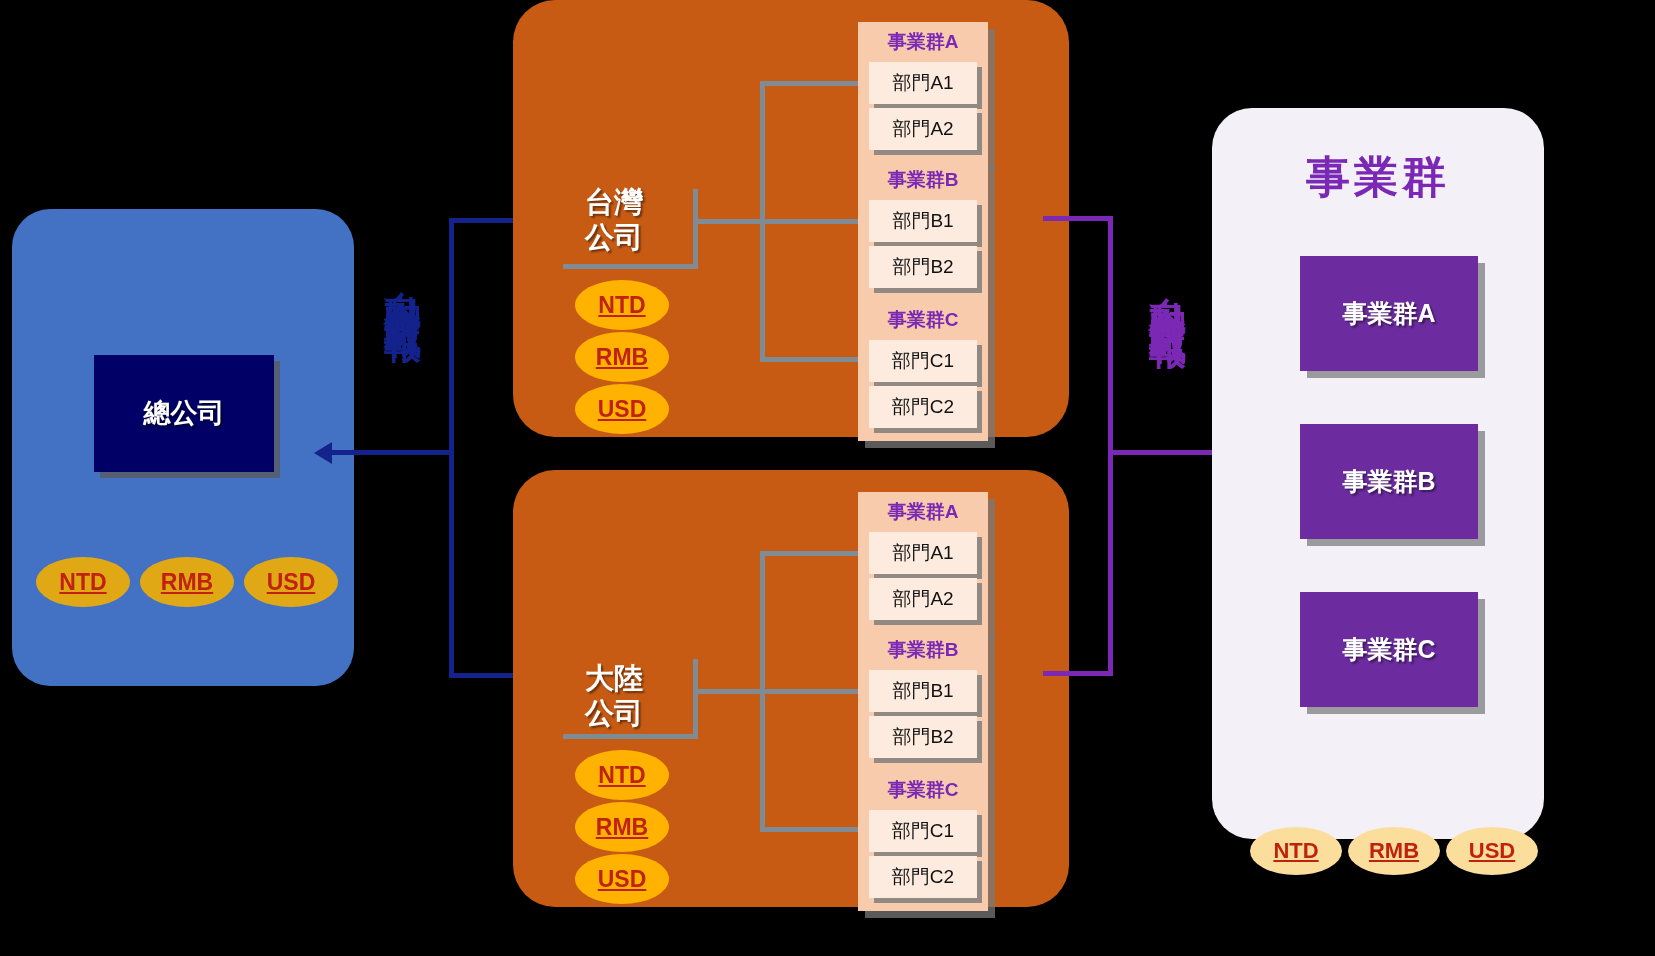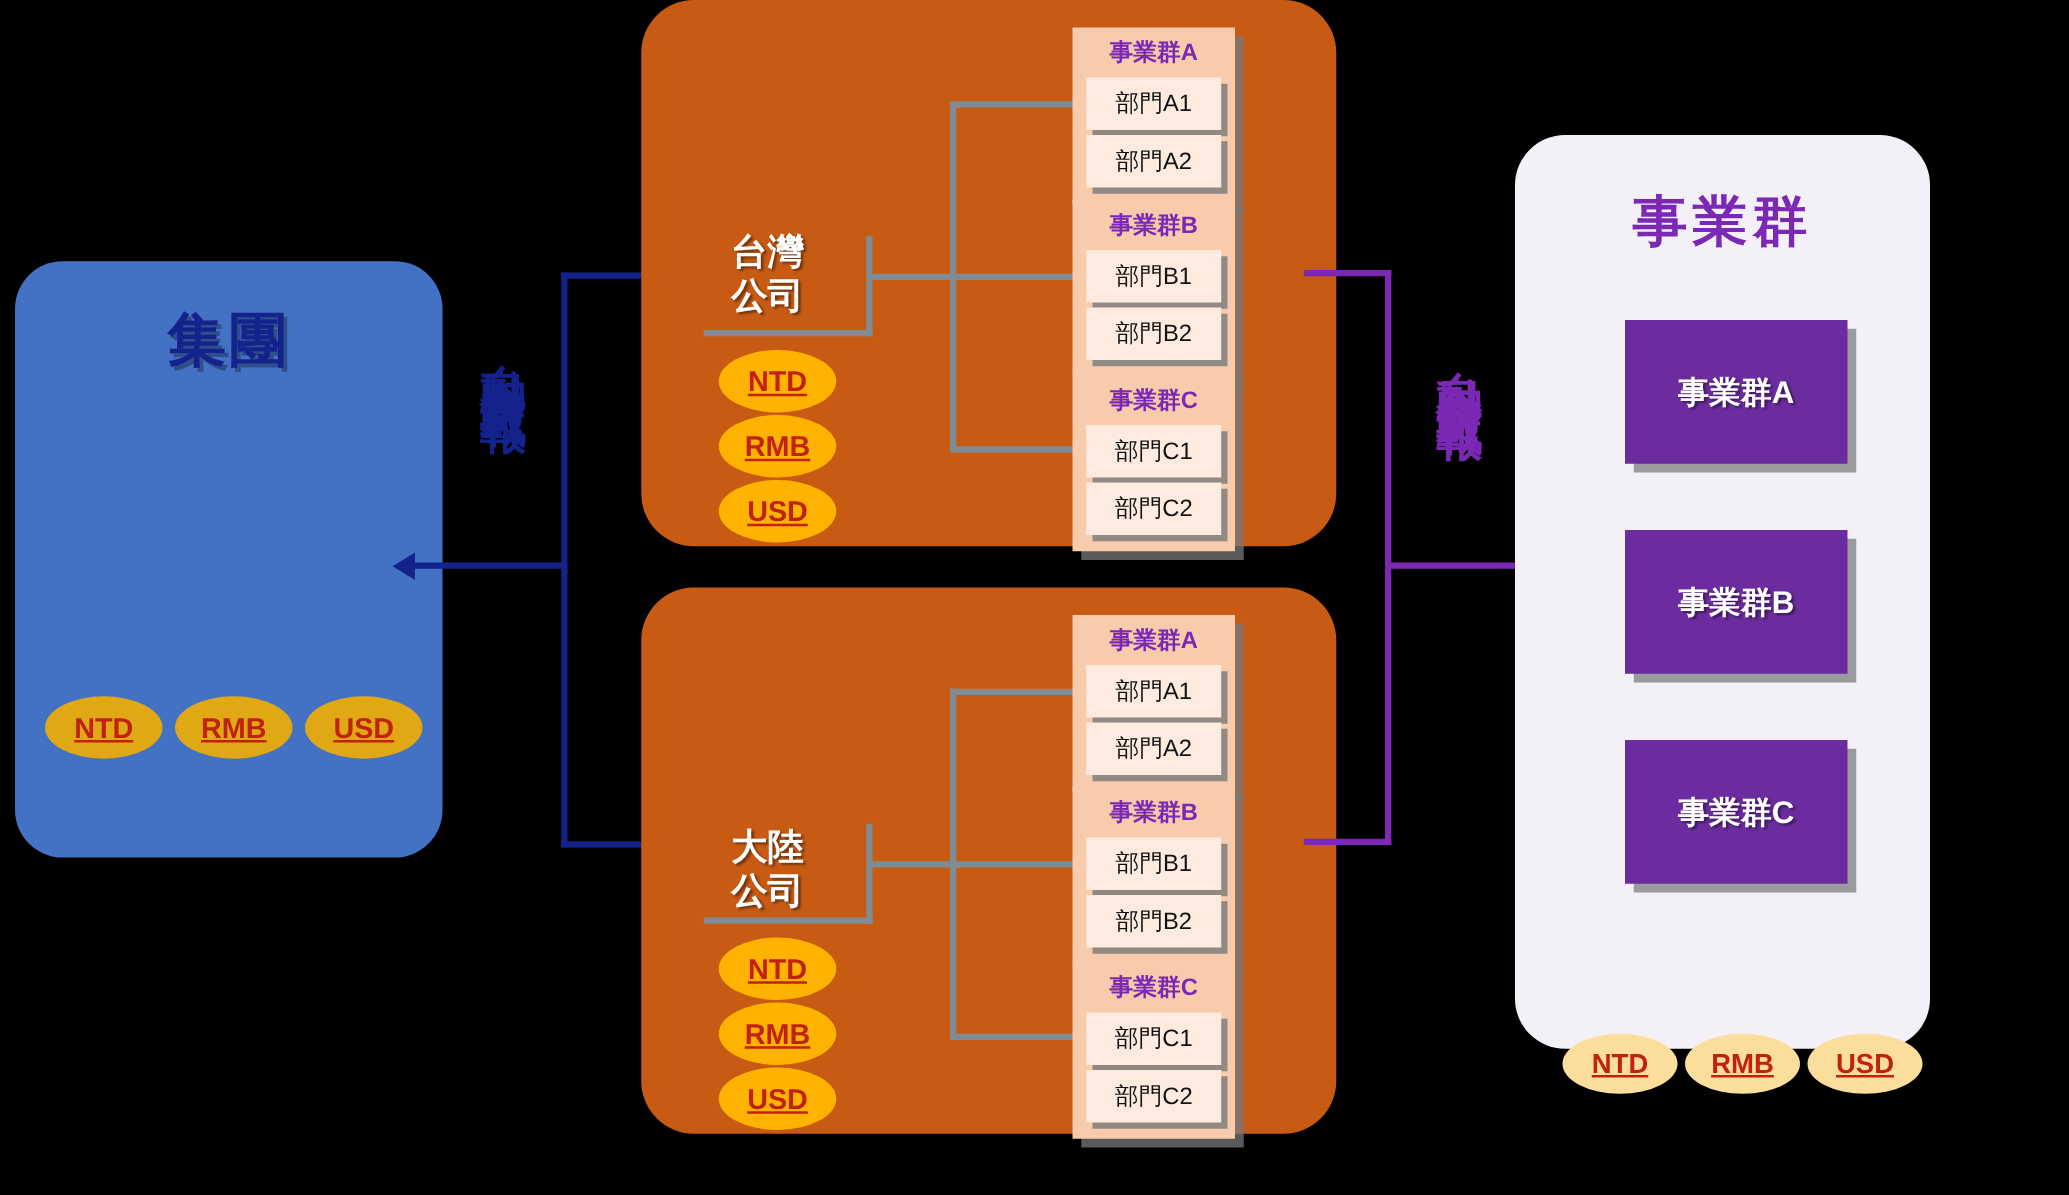--- a/index.html
+++ b/index.html
@@ -128,21 +128,23 @@
   #bu-big-2{top:484px;}
   #bu-currencies{left:38px;top:719px;gap:6px;}
   #bu-currencies .pill{width:92px;height:48px;font-size:22px;}
 </style>
 </head>
 <body>
 
 <div class="stage">
 
   <div id="group-panel">
-    <div id="group-title">集團</div>
+    <div id="hq-box">
+      <span>總公司</span>
+    </div>
     <div class="cur-row" id="group-currencies">
       <div class="pill blue-style">NTD</div>
       <div class="pill blue-style">RMB</div>
       <div class="pill blue-style">USD</div>
     </div>
   </div>
 
   <div class="vlabel" id="flow-label-left">自動合併財報戰報</div>
 
   <div class="bracket" id="left-bracket">

